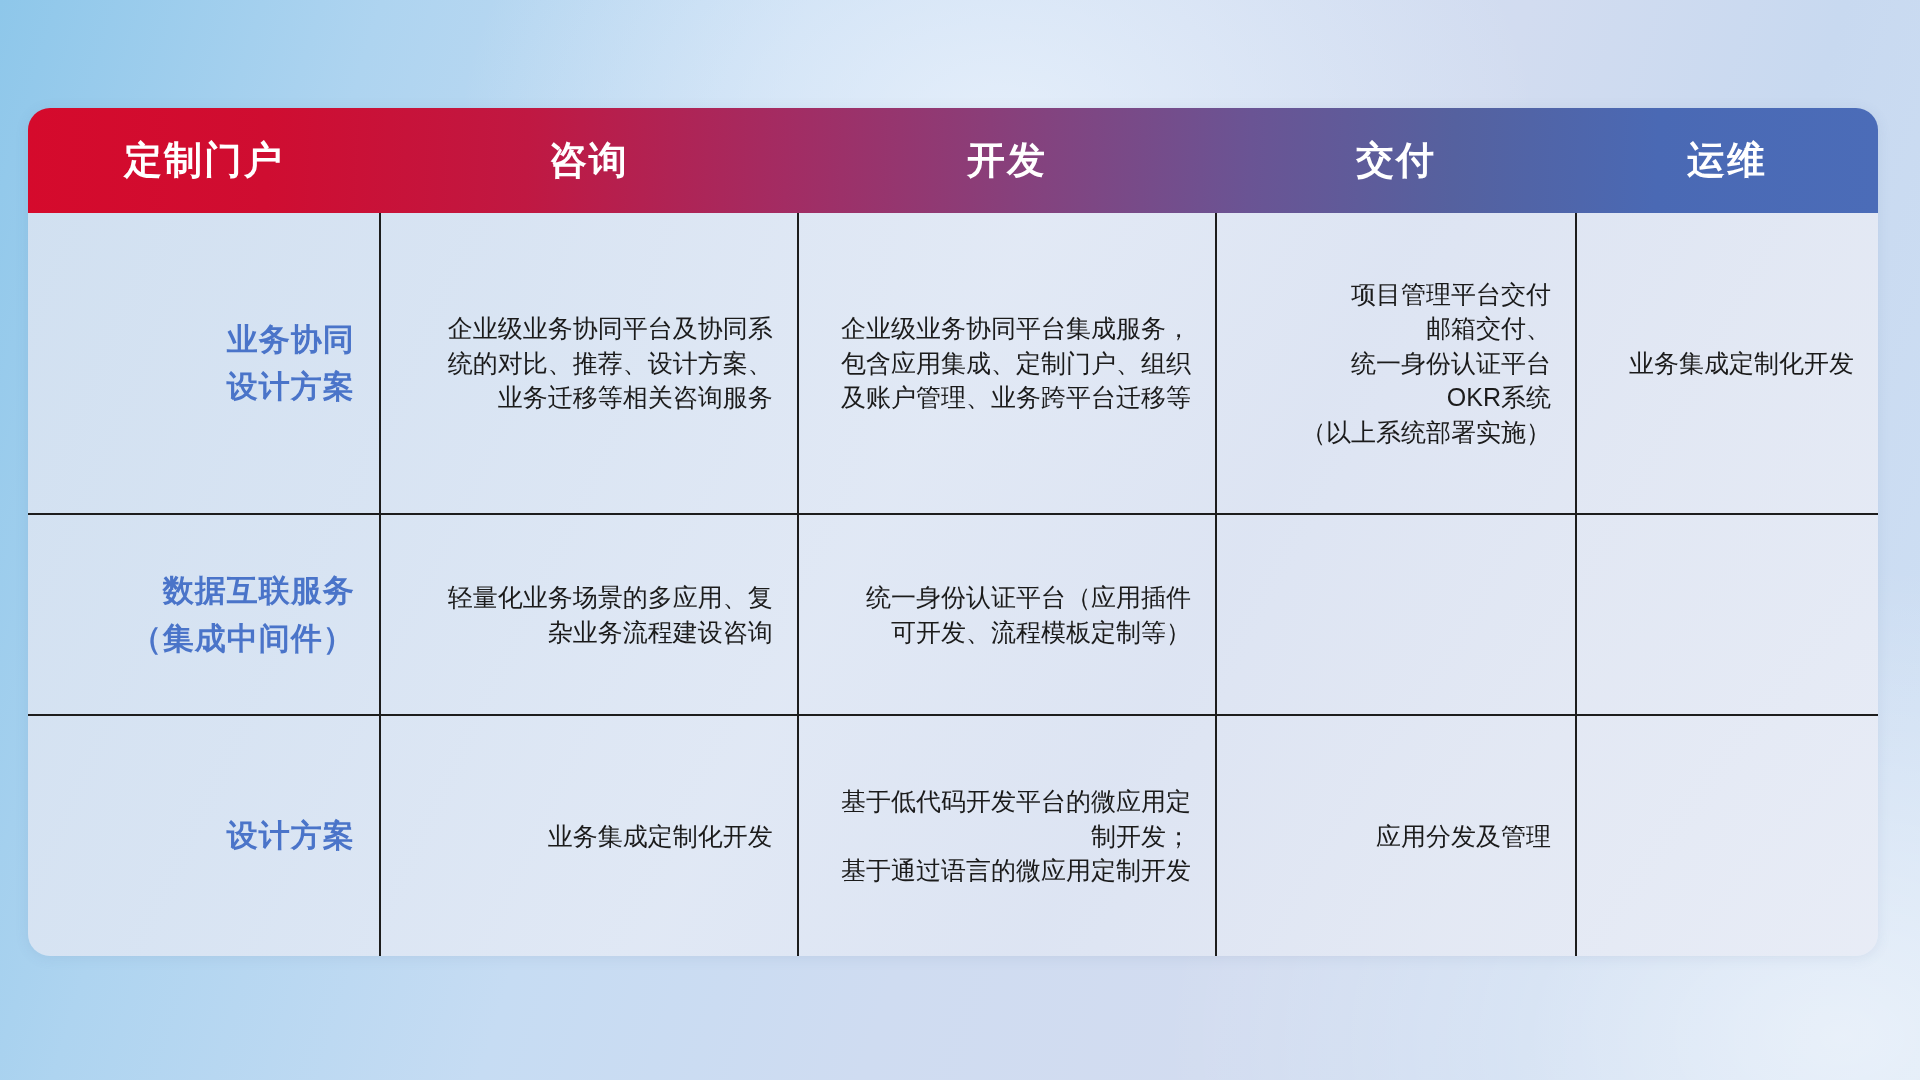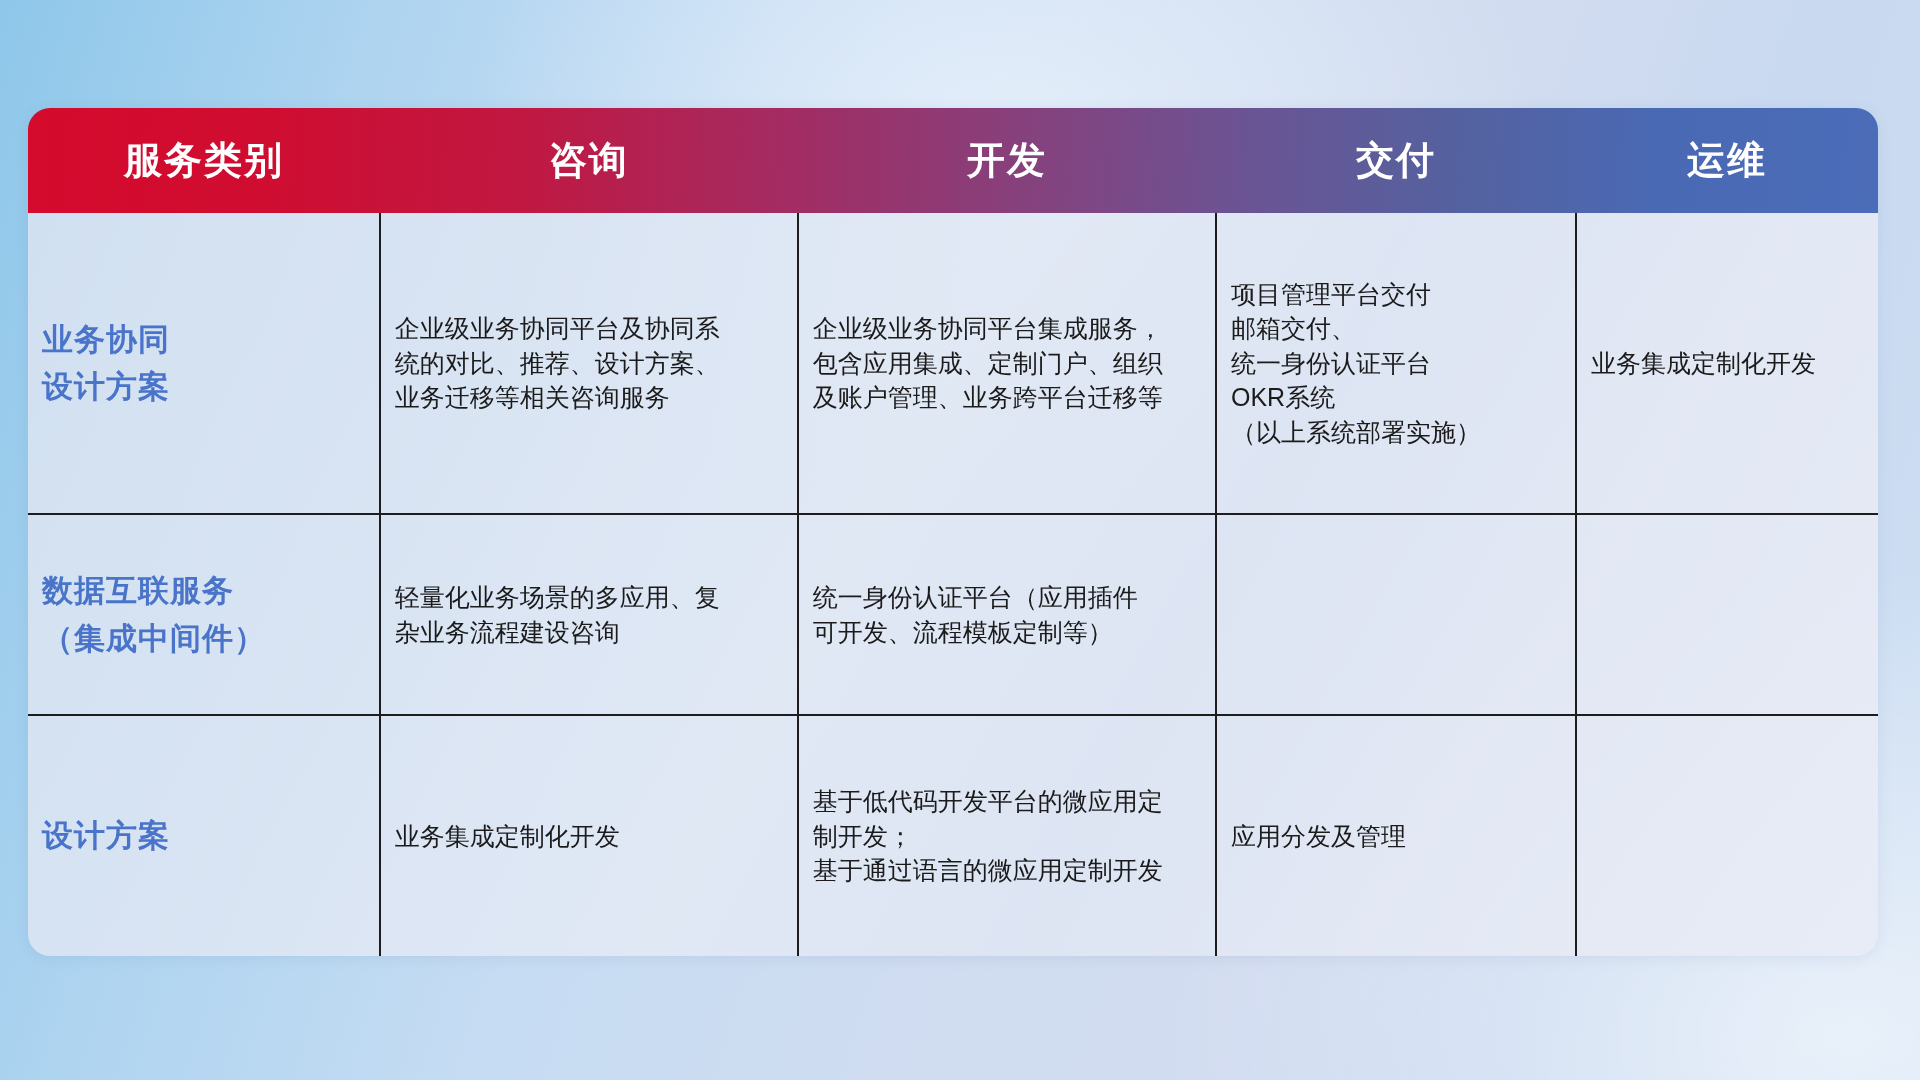--- a/index.html
+++ b/index.html
@@ -74,22 +74,22 @@
     background: linear-gradient(118deg,
        rgba(214,226,241,0.92) 0%,
        rgba(219,229,243,0.92) 22%,
        rgba(226,233,245,0.93) 45%,
        rgba(222,229,243,0.93) 62%,
        rgba(228,233,244,0.94) 80%,
        rgba(232,236,246,0.94) 100%);
   }
   tbody td {
     vertical-align: middle;
-    text-align: left;
-    padding: 26px 14px;
+    text-align: right;
+    padding: 26px 24px;
     color: #1b1b1b;
     font-size: 25px;
     line-height: 1.38;
     border-left: 2px solid #1d1d1d;
     border-top: 2px solid #1d1d1d;
     border-right: none;
     border-bottom: none;
   }
   tbody tr:first-child td { border-top: none; }
   tbody td.col-cat {
@@ -111,21 +111,21 @@
 </head>
 <body>
 
 <div class="stage">
 
   <div class="table-wrap">
     <table class="table">
 
       <thead>
         <tr>
-          <th style="width:20.5%">服务类别</th>
+          <th style="width:20.5%">定制门户</th>
           <th style="width:24.5%">咨询</th>
           <th style="width:24.5%">开发</th>
           <th style="width:21.0%">交付</th>
           <th style="width:17.5%">运维</th>
         </tr>
       </thead>
 
       <tbody>
 
         <tr class="row1">

